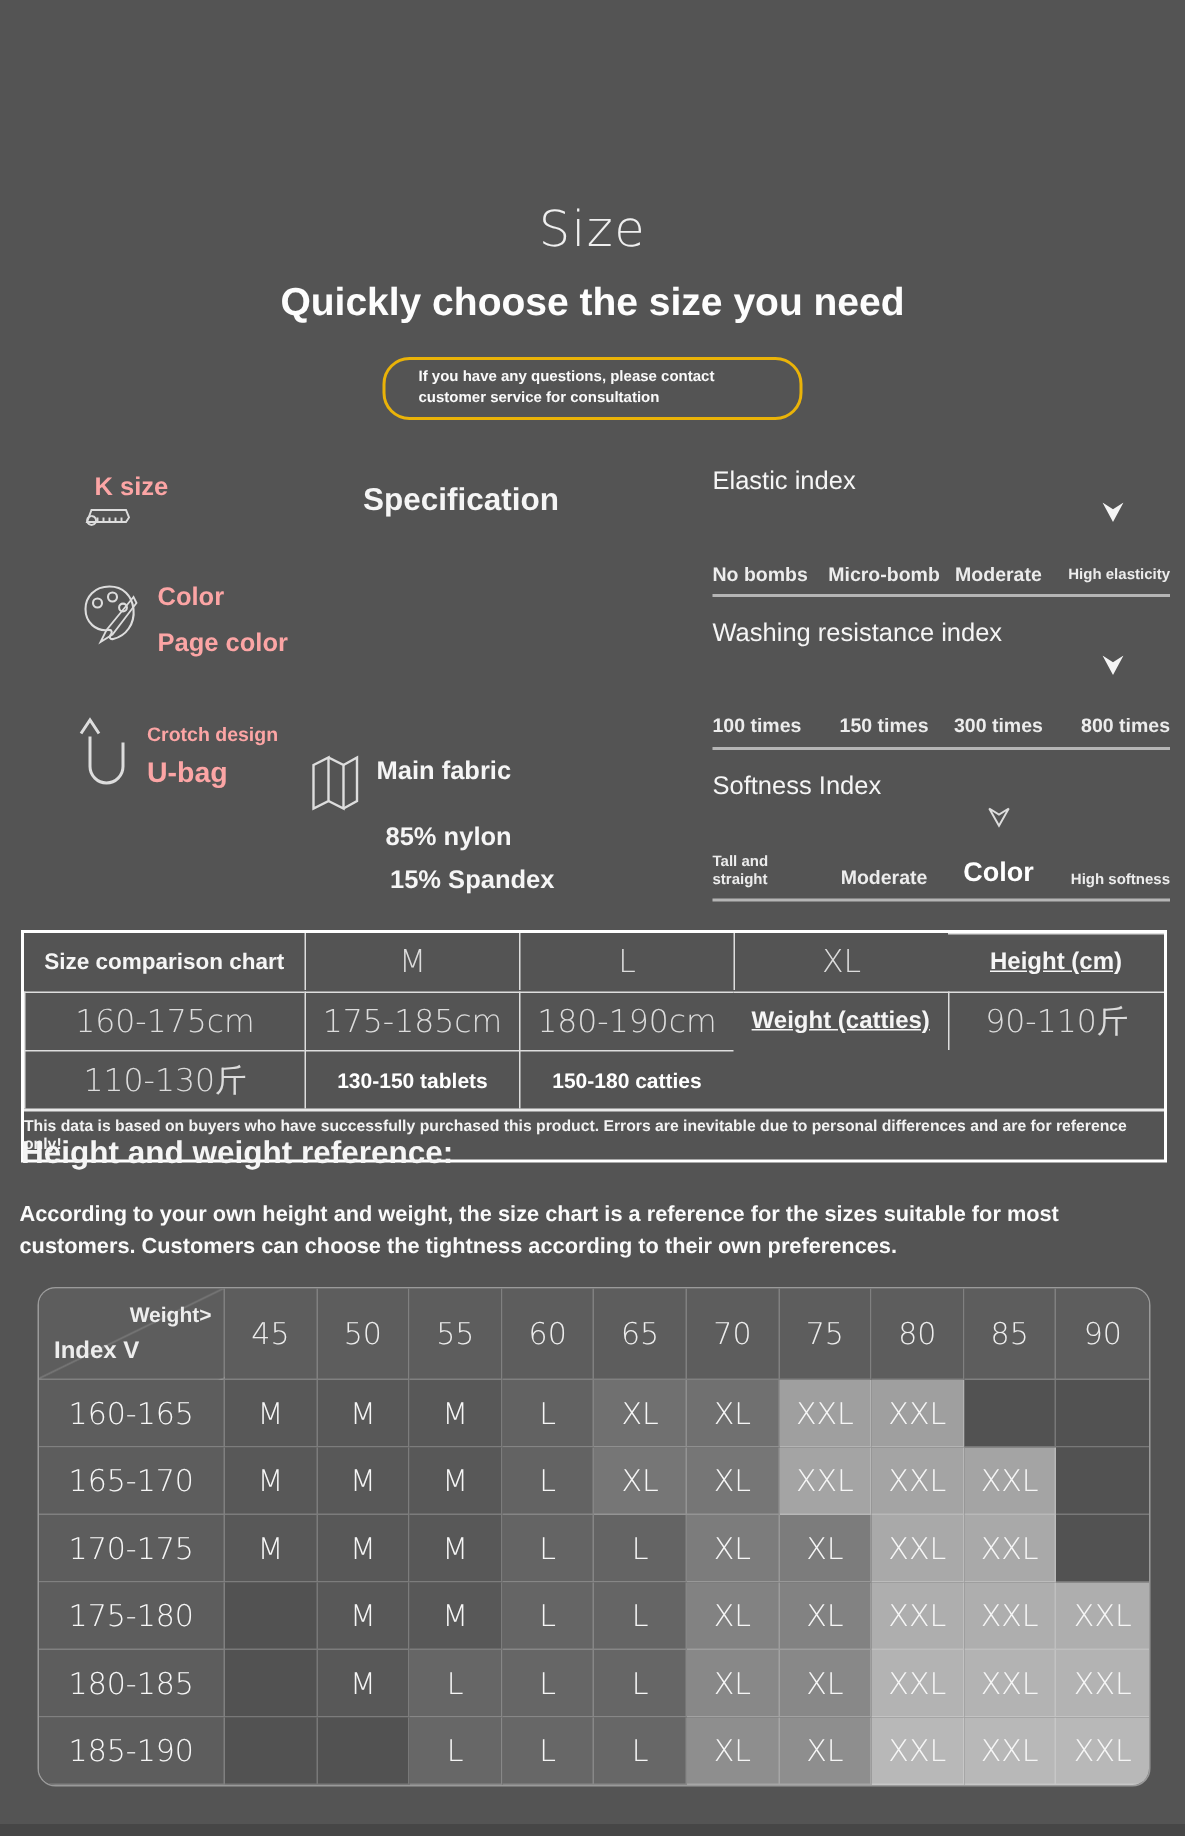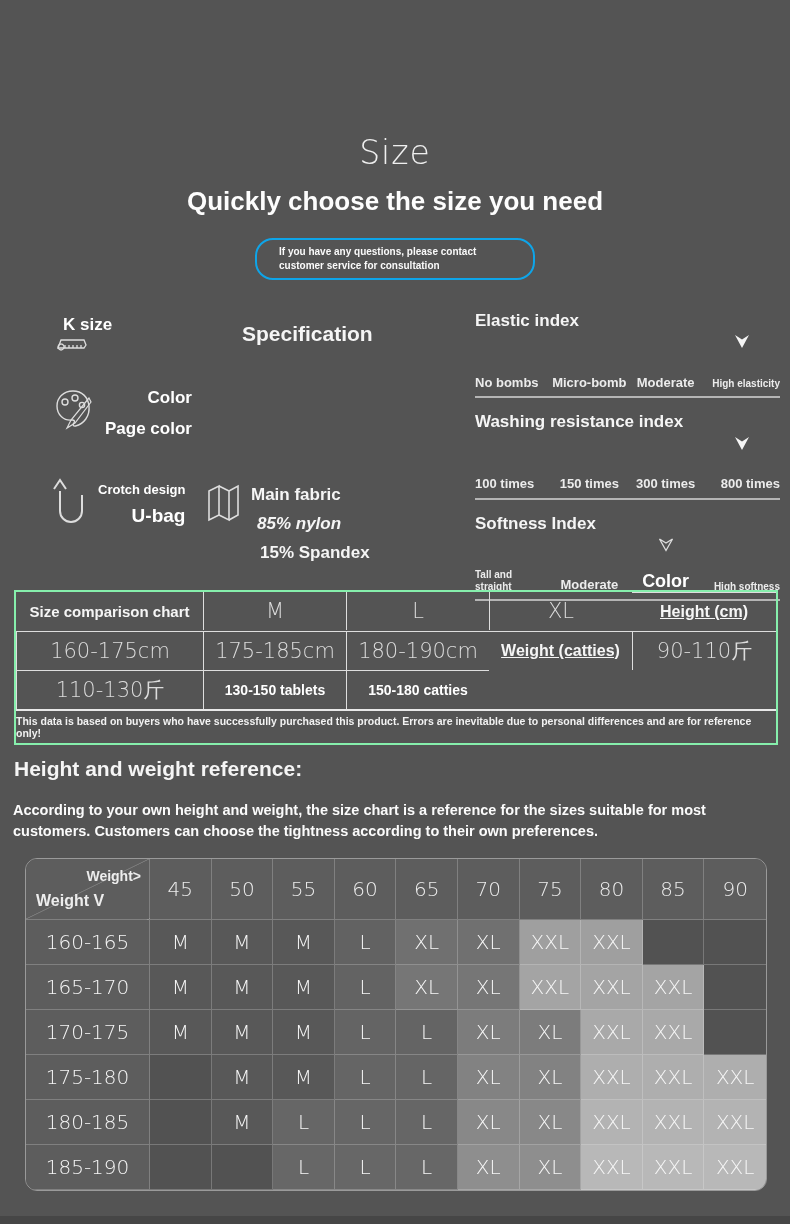--- a/index.html
+++ b/index.html
@@ -9,56 +9,56 @@
     font-family:"Liberation Sans",sans-serif;
     color:#f5f5f5;
   }
   .abs{position:absolute;}
   
   .page-title{top:133px;left:0;width:100%;text-align:center;
     font-family:"DejaVu Sans",sans-serif;font-weight:300;font-size:33px;color:#efefef;letter-spacing:1px;}
   .page-subtitle{top:186px;left:0;width:100%;text-align:center;
     font-weight:bold;font-size:26px;color:#fdfdfd;}
   .contact-pill{top:238px;left:50%;transform:translateX(-50%);
-    border:2px solid #0ea5e9;border-radius:18px;padding:5px 22px;
+    border:2px solid #eab308;border-radius:18px;padding:5px 22px;
     width:232px;font-size:10px;font-weight:bold;line-height:1.4;color:#fafafa;cursor:pointer;}
   
   .spec-heading{top:322px;left:242px;font-weight:bold;font-size:21px;}
-  .label-bold{font-weight:bold;color:#ffffff;text-align:right;}
+  .label-bold{font-weight:bold;color:#fca5a5;}
   .thin{font-family:"DejaVu Sans",sans-serif;font-weight:300;color:#dcdcdc;}
   .ksize-label{top:315px;left:63px;font-size:17px;}
   .ksize-row{top:336px;left:55px;display:flex;align-items:center;gap:6px;}
   .ksize-values{font-size:24px;color:#e2e2e2;letter-spacing:2px;}
   .color-item{top:388px;left:55px;display:flex;gap:12px;}
   .color-texts div:first-child{font-size:17px;}
   .color-texts div:last-child{font-size:17px;margin-top:11px;}
   .crotch-item{top:477px;left:52px;display:flex;gap:8px;}
   .crotch-texts div:first-child{font-size:13px;margin-top:5px;}
   .crotch-texts div:last-child{font-size:19px;margin-top:8px;}
-  .fabric-item{top:483px;left:205px;display:flex;gap:10px;}
+  .fabric-item{top:502px;left:205px;display:flex;gap:10px;}
   .fabric-texts div{font-size:17px;font-weight:bold;}
   .fabric-texts .f1{margin-top:2px;}
-  .fabric-texts .f2{margin-top:9px;margin-left:6px;font-style:italic;}
+  .fabric-texts .f2{margin-top:24px;margin-left:6px;}
   .fabric-texts .f3{margin-top:9px;margin-left:9px;}
   .icon{flex:0 0 auto;}
   
   .index-panel{top:310px;left:475px;width:305px;}
   .index-block{position:relative;margin-bottom:13px;}
-  .index-title{font-weight:bold;font-size:17px;line-height:1.25;max-width:230px;}
+  .index-title{font-weight:normal;font-size:17px;line-height:1.25;max-width:230px;}
   .index-scale{position:relative;margin-top:4px;}
   .index-arrow{position:absolute;top:0;transform:translateX(-50%);height:15px;}
   .index-levels{display:grid;grid-template-columns:25% 25% 25% 25%;align-items:end;padding-top:17px;min-height:38px;}
   .index-level{font-weight:bold;font-size:13px;color:#ececec;text-align:center;line-height:1.2;}
   .index-level:first-child{text-align:left;}
   .index-level:last-child{text-align:right;}
   .index-level.small{font-size:10px;}
   .index-level.big{font-size:18px;color:#ffffff;}
   .index-divider{border:none;border-top:2px solid #b5b5b5;margin:6px 0 0 0;}
   
-  .size-table{top:590px;left:14px;width:760px;border:2px solid #86efac;
+  .size-table{top:620px;left:14px;width:760px;border:2px solid #ffffff;
     display:grid;grid-template-columns:187px 143px 143px 143px 144px;}
   .st-cell{display:flex;align-items:center;justify-content:center;
     border-left:1px solid #dedede;border-top:1px solid #dedede;height:38px;}
   .st-cell.no-l{border-left:none;} .st-cell.no-t{border-top:none;}
   .st-label{font-weight:bold;font-size:16px;text-decoration:underline;}
   .st-head0{font-weight:bold;font-size:15px;}
   .st-headv{font-size:21px;}
   .st-val{font-size:21px;}
   .st-val-b{font-weight:bold;font-size:14px;color:#fff;}
   .st-disclaimer{grid-column:1/-1;border-top:2px solid #e8e8e8;height:32px;
@@ -219,21 +219,21 @@
     <div class="st-cell st-val-b">150-180 catties</div>
     <div class="st-disclaimer">This data is based on buyers who have successfully purchased this product. Errors are inevitable due to personal differences and are for reference only!</div>
   </div>
 
 <div class="abs ref-heading">Height and weight reference:</div>
 <div class="abs ref-paragraph">According to your own height and weight, the size chart is a reference for the sizes suitable for most customers. Customers can choose the tightness according to their own preferences.</div>
 
 <div class="abs hw-grid">
     <div class="g-cell g-head g-corner">
       <span class="cw">Weight&gt;</span>
-      <span class="ch">Weight V</span>
+      <span class="ch">Index V</span>
     </div>
     <div class="g-cell g-head">45</div>
     <div class="g-cell g-head">50</div>
     <div class="g-cell g-head">55</div>
     <div class="g-cell g-head">60</div>
     <div class="g-cell g-head">65</div>
     <div class="g-cell g-head">70</div>
     <div class="g-cell g-head">75</div>
     <div class="g-cell g-head">80</div>
     <div class="g-cell g-head">85</div>

